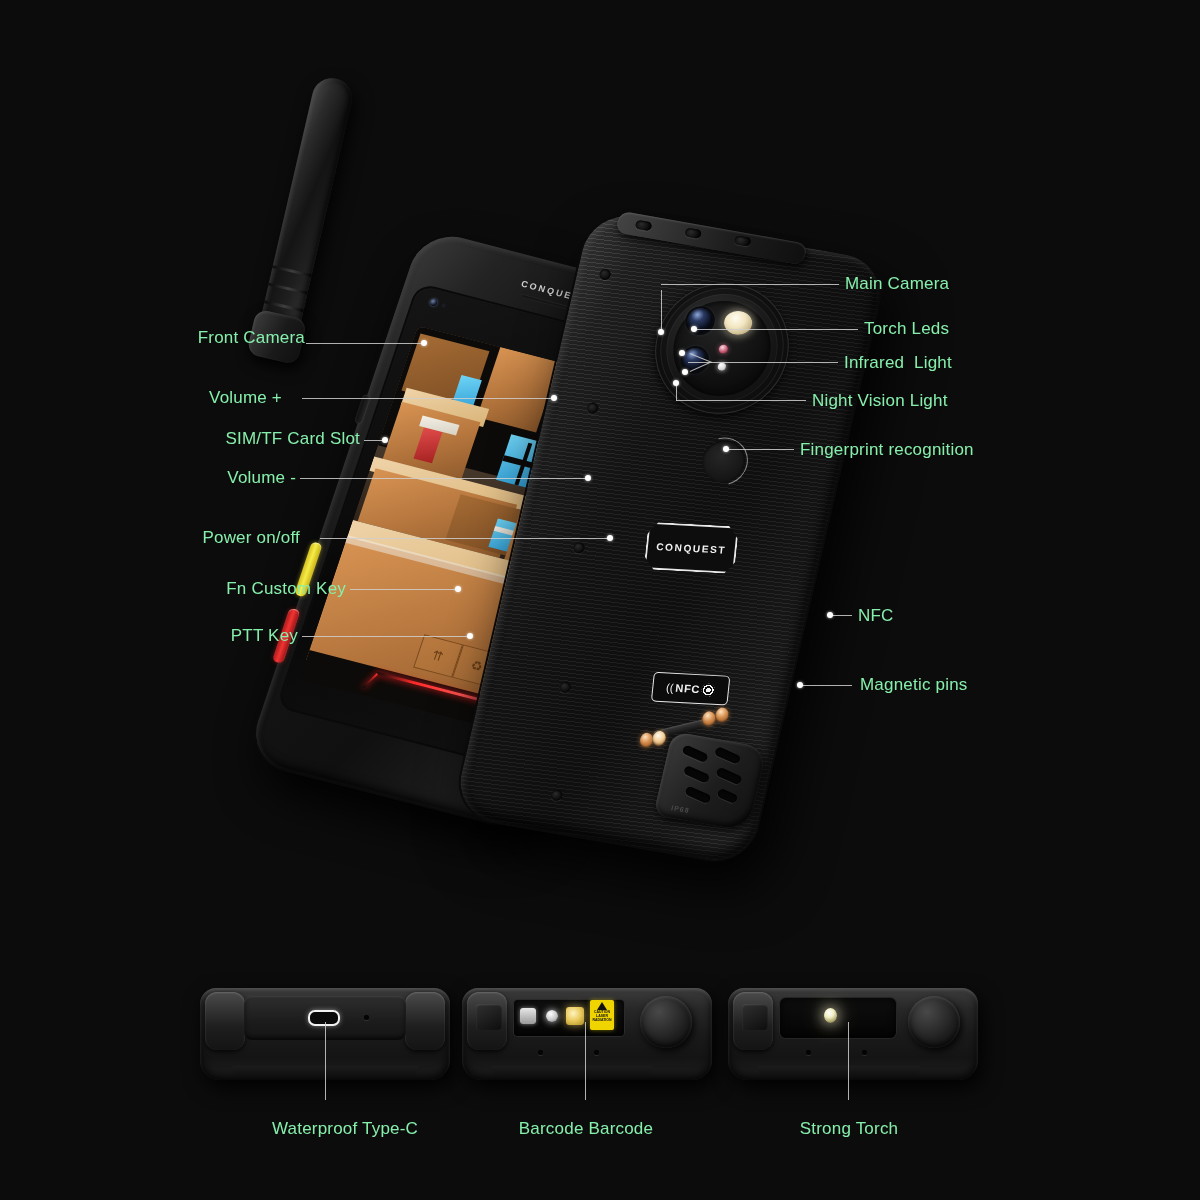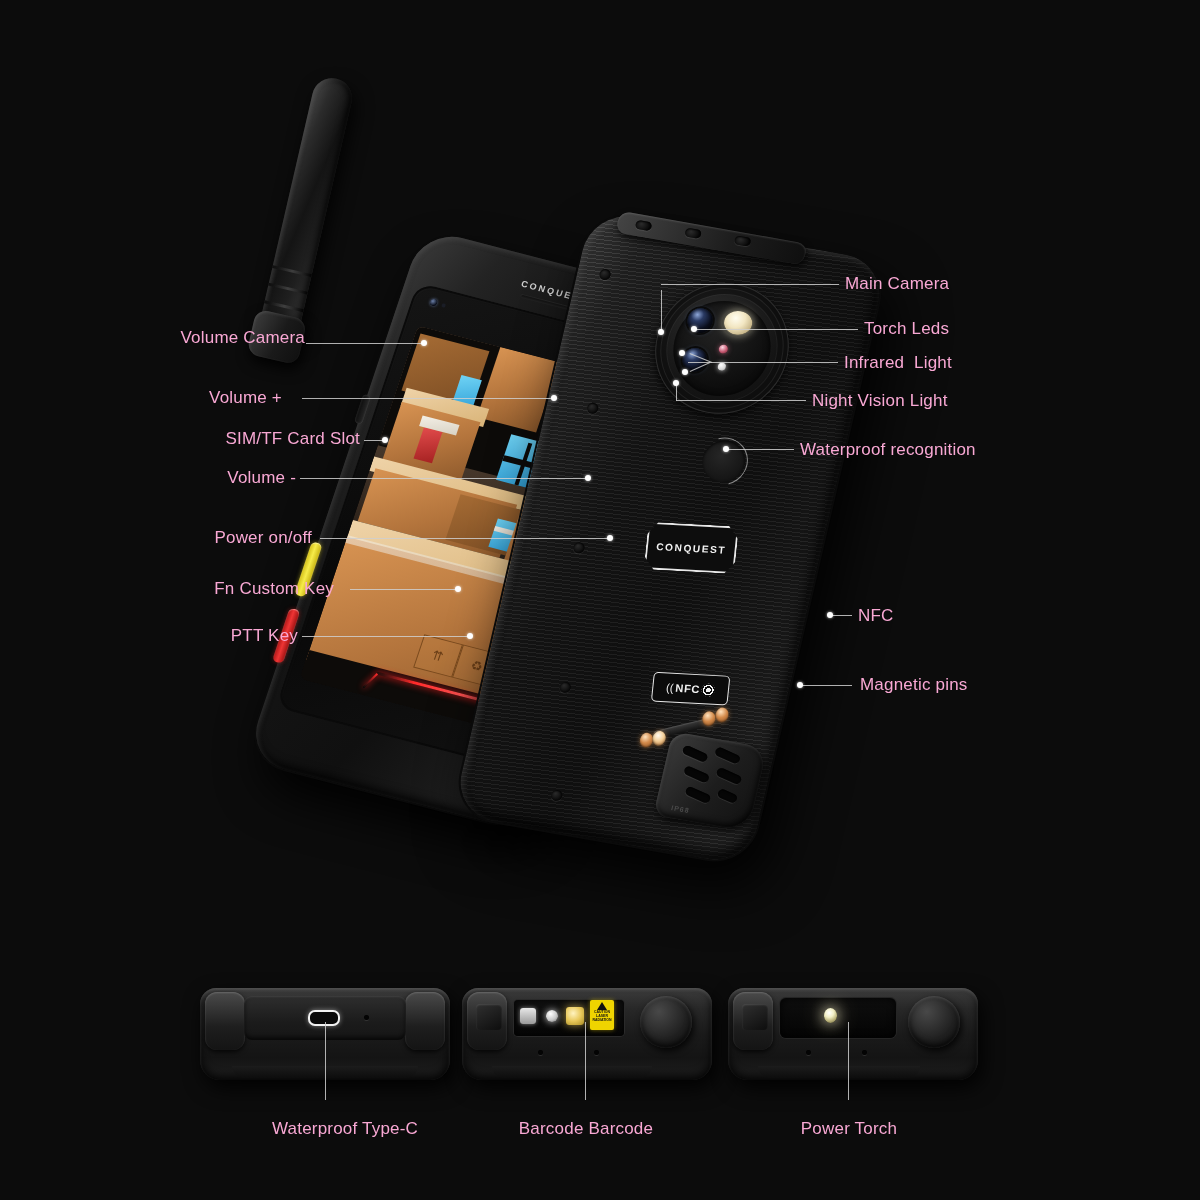--- a/index.html
+++ b/index.html
@@ -8,21 +8,21 @@
     background:#0c0c0c;
     font-family:"Liberation Sans", sans-serif;
     overflow:hidden;
     position:relative;
   }
   #stage{position:absolute;inset:0;}
 
   
   .label{
     position:absolute;
-    color:#f9a8d4;
+    color:#86efac;
     font-size:17px;
     letter-spacing:.2px;
     white-space:pre;
     line-height:1;
   }
   .label.right{text-align:left;}
   .label.left{text-align:right;}
   .label.center{text-align:center;transform:translateX(-50%);}
 
   
@@ -563,33 +563,33 @@
 
   <div class="leader" style="left:726px;top:449px;width:68px;"></div>
   <div class="dot" style="left:723px;top:446px;"></div>
 
   <div class="leader" style="left:830px;top:615px;width:22px;"></div>
   <div class="dot" style="left:827px;top:612px;"></div>
 
   <div class="leader" style="left:800px;top:685px;width:52px;"></div>
   <div class="dot" style="left:797px;top:682px;"></div>
 
-  <div class="label left" style="left:80px;top:329px;width:225px;">Volume Camera</div>
+  <div class="label left" style="left:80px;top:329px;width:225px;">Front Camera</div>
   <div class="label left" style="left:64px;top:389px;width:218px;">Volume +</div>
   <div class="label left" style="left:80px;top:430px;width:280px;">SIM/TF Card Slot</div>
   <div class="label left" style="left:80px;top:469px;width:216px;">Volume -</div>
-  <div class="label left" style="left:76px;top:529px;width:236px;">Power on/off</div>
-  <div class="label left" style="left:68px;top:580px;width:266px;">Fn Custom Key</div>
+  <div class="label left" style="left:64px;top:529px;width:236px;">Power on/off</div>
+  <div class="label left" style="left:80px;top:580px;width:266px;">Fn Custom Key</div>
   <div class="label left" style="left:80px;top:627px;width:218px;">PTT Key</div>
 
   <div class="label right" style="left:845px;top:275px;">Main Camera</div>
   <div class="label right" style="left:864px;top:320px;">Torch Leds</div>
   <div class="label right" style="left:844px;top:354px;">Infrared  Light</div>
   <div class="label right" style="left:812px;top:392px;">Night Vision Light</div>
-  <div class="label right" style="left:800px;top:441px;">Waterproof recognition</div>
+  <div class="label right" style="left:800px;top:441px;">Fingerprint recognition</div>
   <div class="label right" style="left:858px;top:607px;">NFC</div>
   <div class="label right" style="left:860px;top:676px;">Magnetic pins</div>
 
   <div class="edge-view" style="left:200px;top:988px;">
     <div class="edge-body"></div>
     <div class="edge-corner l"></div>
     <div class="edge-corner r"></div>
     <div class="edge-panel" style="left:44px;top:8px;width:162px;height:44px;"></div>
     <div class="typec" style="left:108px;top:22px;"></div>
     <div class="micdot" style="left:164px;top:27px;"></div>
@@ -625,15 +625,15 @@
     <div class="edge-corner l"></div>
     <div class="edge-sim" style="left:14px;top:16px;"></div>
     <div class="torch-window" style="left:52px;top:10px;width:116px;height:40px;"></div>
     <div class="torch-led" style="left:96px;top:20px;"></div>
     <div class="edge-knob" style="left:180px;top:8px;"></div>
     <div class="micdot" style="left:78px;top:62px;"></div>
     <div class="micdot" style="left:134px;top:62px;"></div>
     <div class="edge-foot" style="left:30px;width:162px;"></div>
   </div>
   <div class="vleader" style="left:848px;top:1022px;height:78px;"></div>
-  <div class="label center" style="left:849px;top:1120px;">Power Torch</div>
+  <div class="label center" style="left:849px;top:1120px;">Strong Torch</div>
 
 </div>
 
 </body></html>

